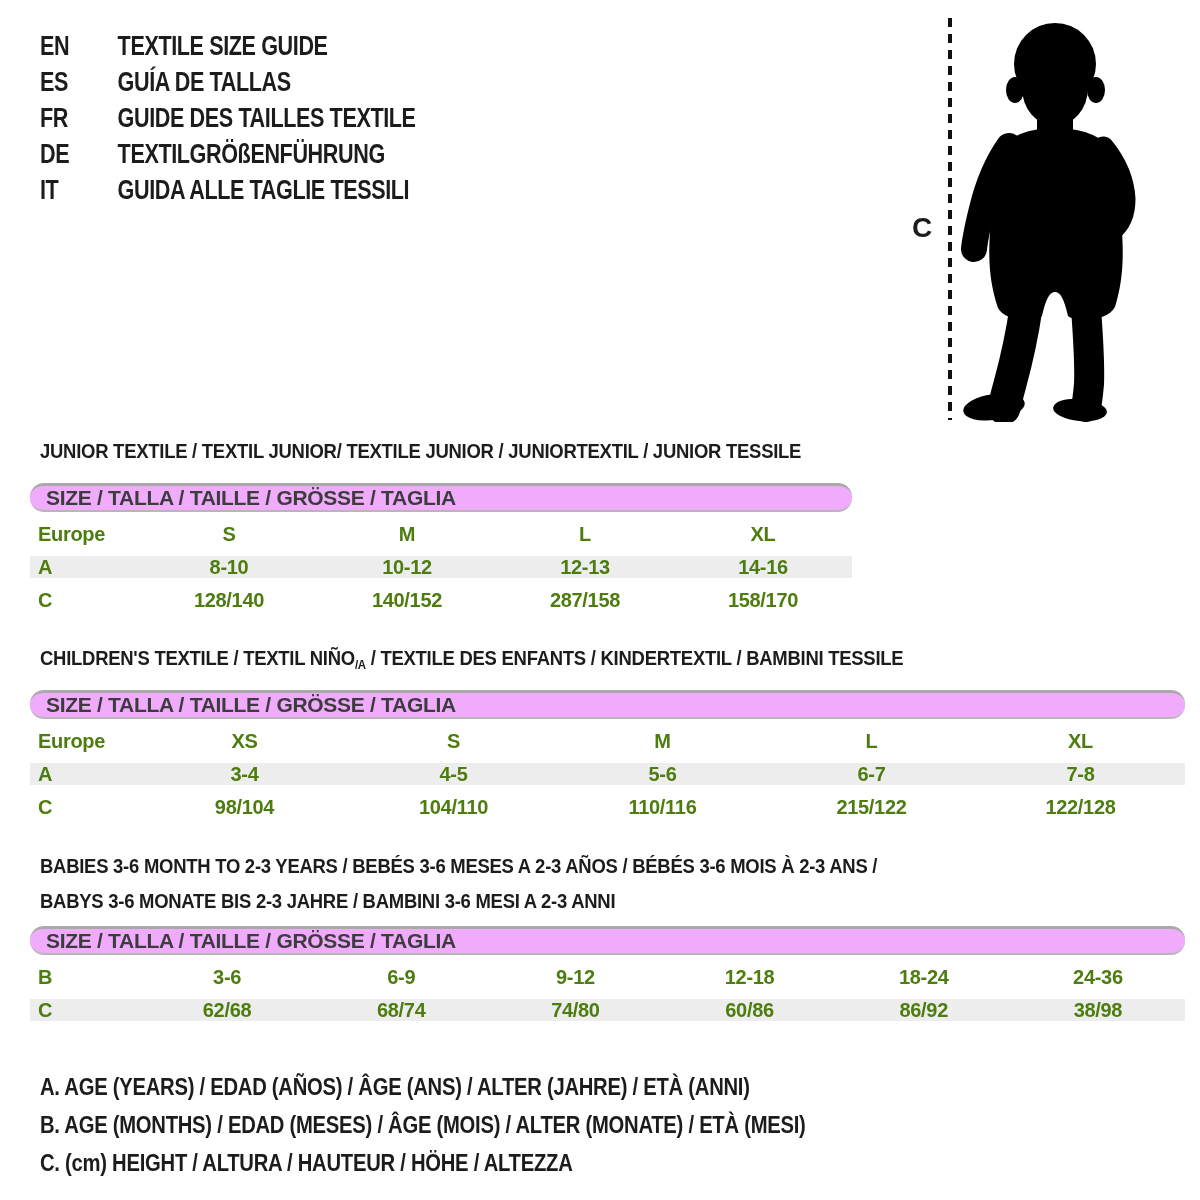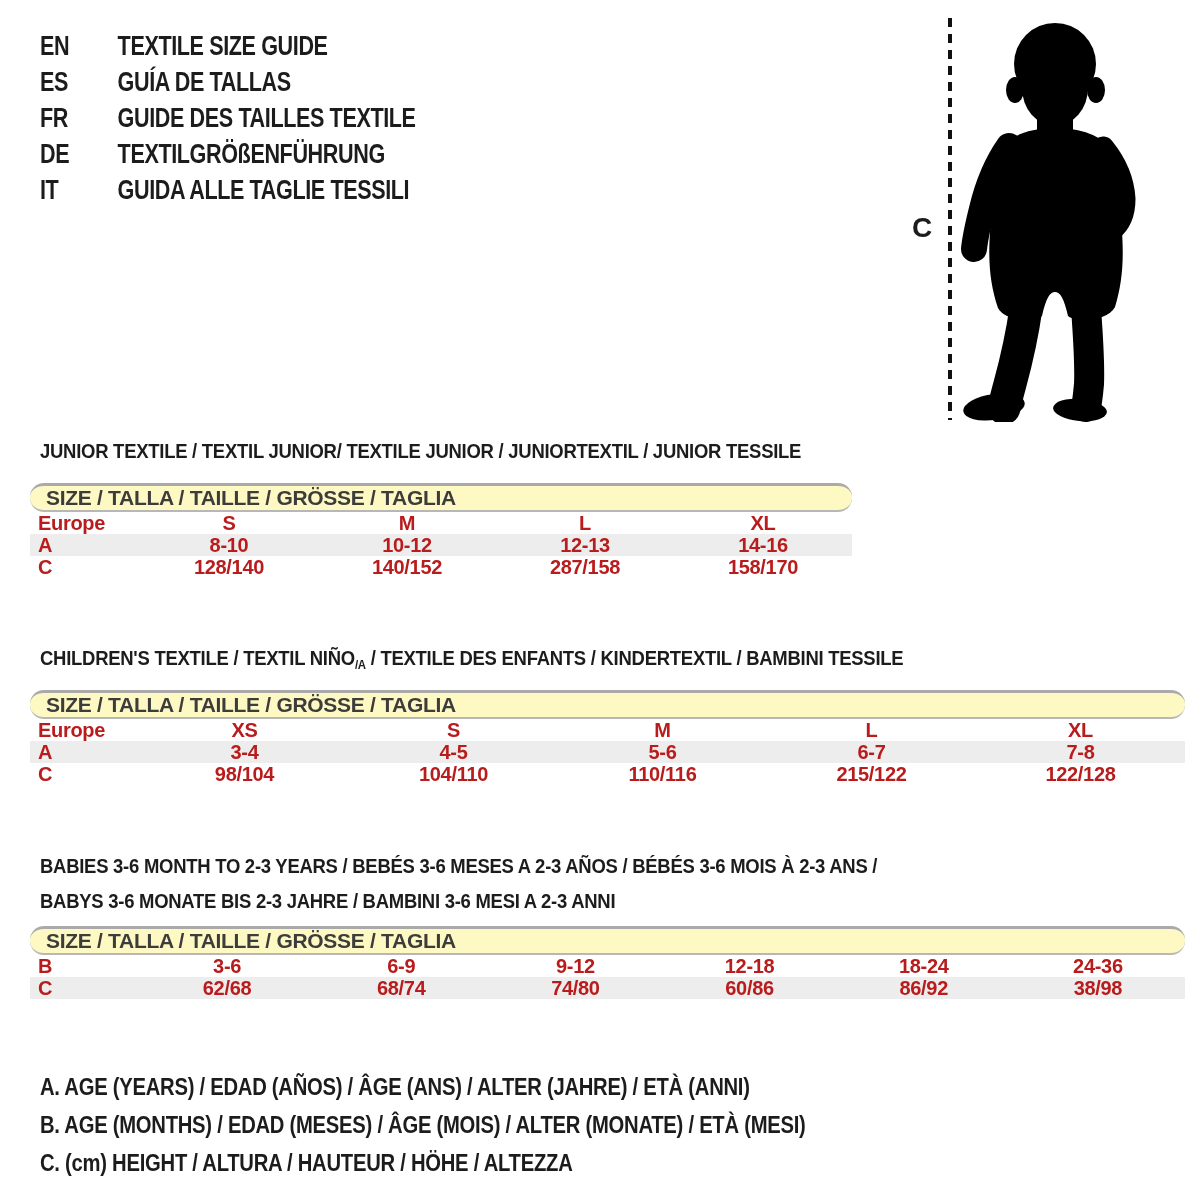--- a/index.html
+++ b/index.html
@@ -30,30 +30,30 @@
   
   .section-title {
     font-size:21px; font-weight:bold; letter-spacing:-0.3px; color:#1c1c1c;
     white-space:nowrap; line-height:35px;
   }
   .sub-a { font-size:13px; vertical-align:-4px; }
 
   
   .size-table { position:absolute; }
   .size-bar {
-    box-sizing:border-box; height:29px; background:#fef9c3;
+    box-sizing:border-box; height:29px; background:#f0abfc;
     border-top:3px solid #aaaaaa; border-bottom:2px solid #b7b7b7;
     display:flex; align-items:center; padding-left:16px;
     font-size:21px; font-weight:bold; letter-spacing:-0.3px; color:#3c3c3c;
     white-space:nowrap;
     border-radius:14px;
   }
   .trow {
     display:grid; align-items:center; height:22px;
-    font-size:20px; font-weight:bold; letter-spacing:-0.3px; color:#b91c1c;
+    font-size:20px; font-weight:bold; letter-spacing:-0.3px; color:#4d7c0f;margin-top:11px;
   }
   .cols4 { grid-template-columns:110px repeat(4,1fr); }
   .cols5 { grid-template-columns:110px repeat(5,1fr); }
   .cols6 { grid-template-columns:110px repeat(6,1fr); }
   .trow .rlabel { text-align:left; padding-left:8px; }
   .trow .cell { text-align:center; }
   .trow.gray { background:#ededed; }
 
   
   .legend {

